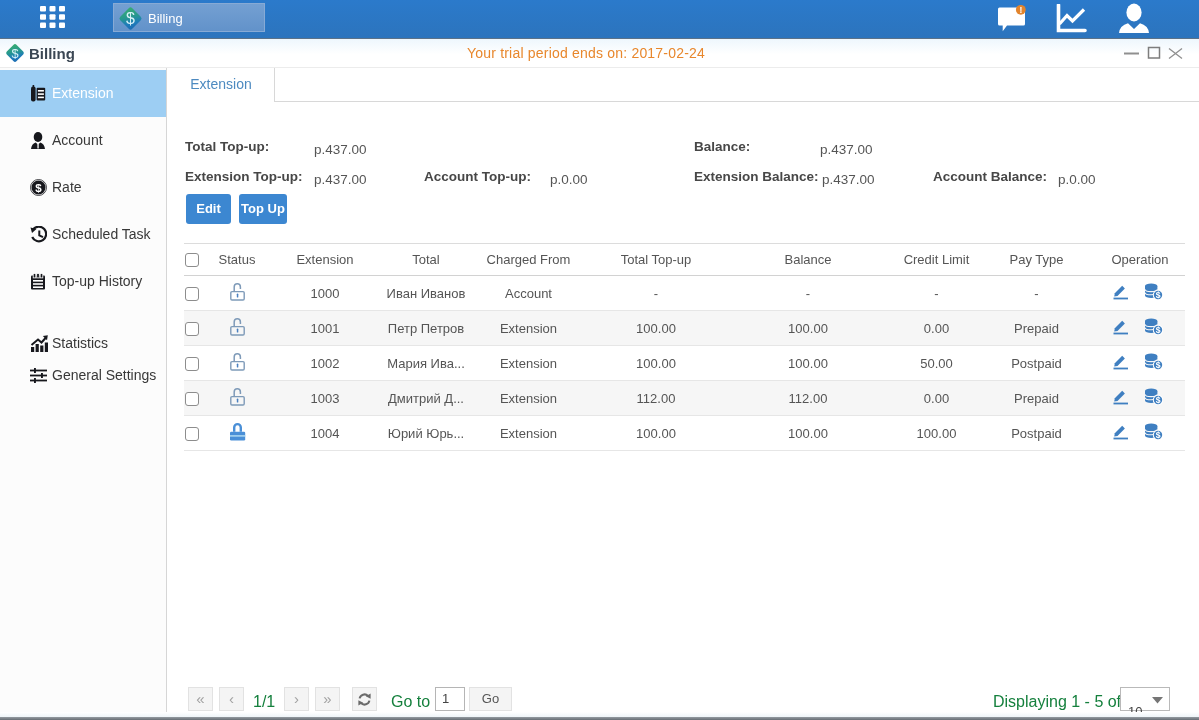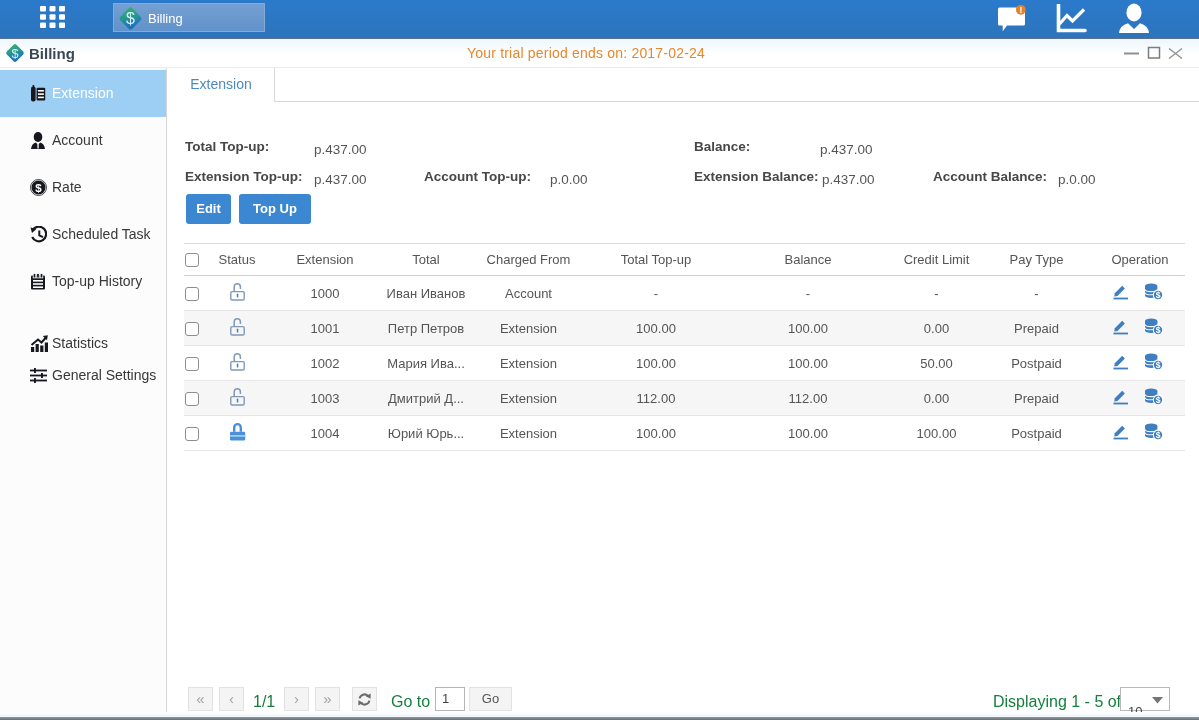--- a/index.html
+++ b/index.html
@@ -223,21 +223,21 @@
   <span class="lbl" style="left:185px;top:149px">Extension Top-up:</span>
   <span class="val" style="left:314px;top:149px">p.437.00</span>
   <span class="lbl" style="left:424px;top:149px">Account Top-up:</span>
   <span class="val" style="left:550px;top:149px">p.0.00</span>
   <span class="lbl" style="left:694px;top:149px">Extension Balance:</span>
   <span class="val" style="left:822px;top:149px">p.437.00</span>
   <span class="lbl" style="left:933px;top:149px">Account Balance:</span>
   <span class="val" style="left:1058px;top:149px">p.0.00</span>
 
   <div class="btn" style="left:186px;width:45px">Edit</div>
-  <div class="btn" style="left:239px;width:72px">Top Up</div>
+  <div class="btn" style="left:239px;width:48px">Top Up</div>
 
   <div class="grid">
     <table class="g">
       <colgroup>
         <col style="width:26px">
           <col style="width:54px">
           <col style="width:122px">
           <col style="width:80px">
         <col style="width:125px">
           <col style="width:130px">

